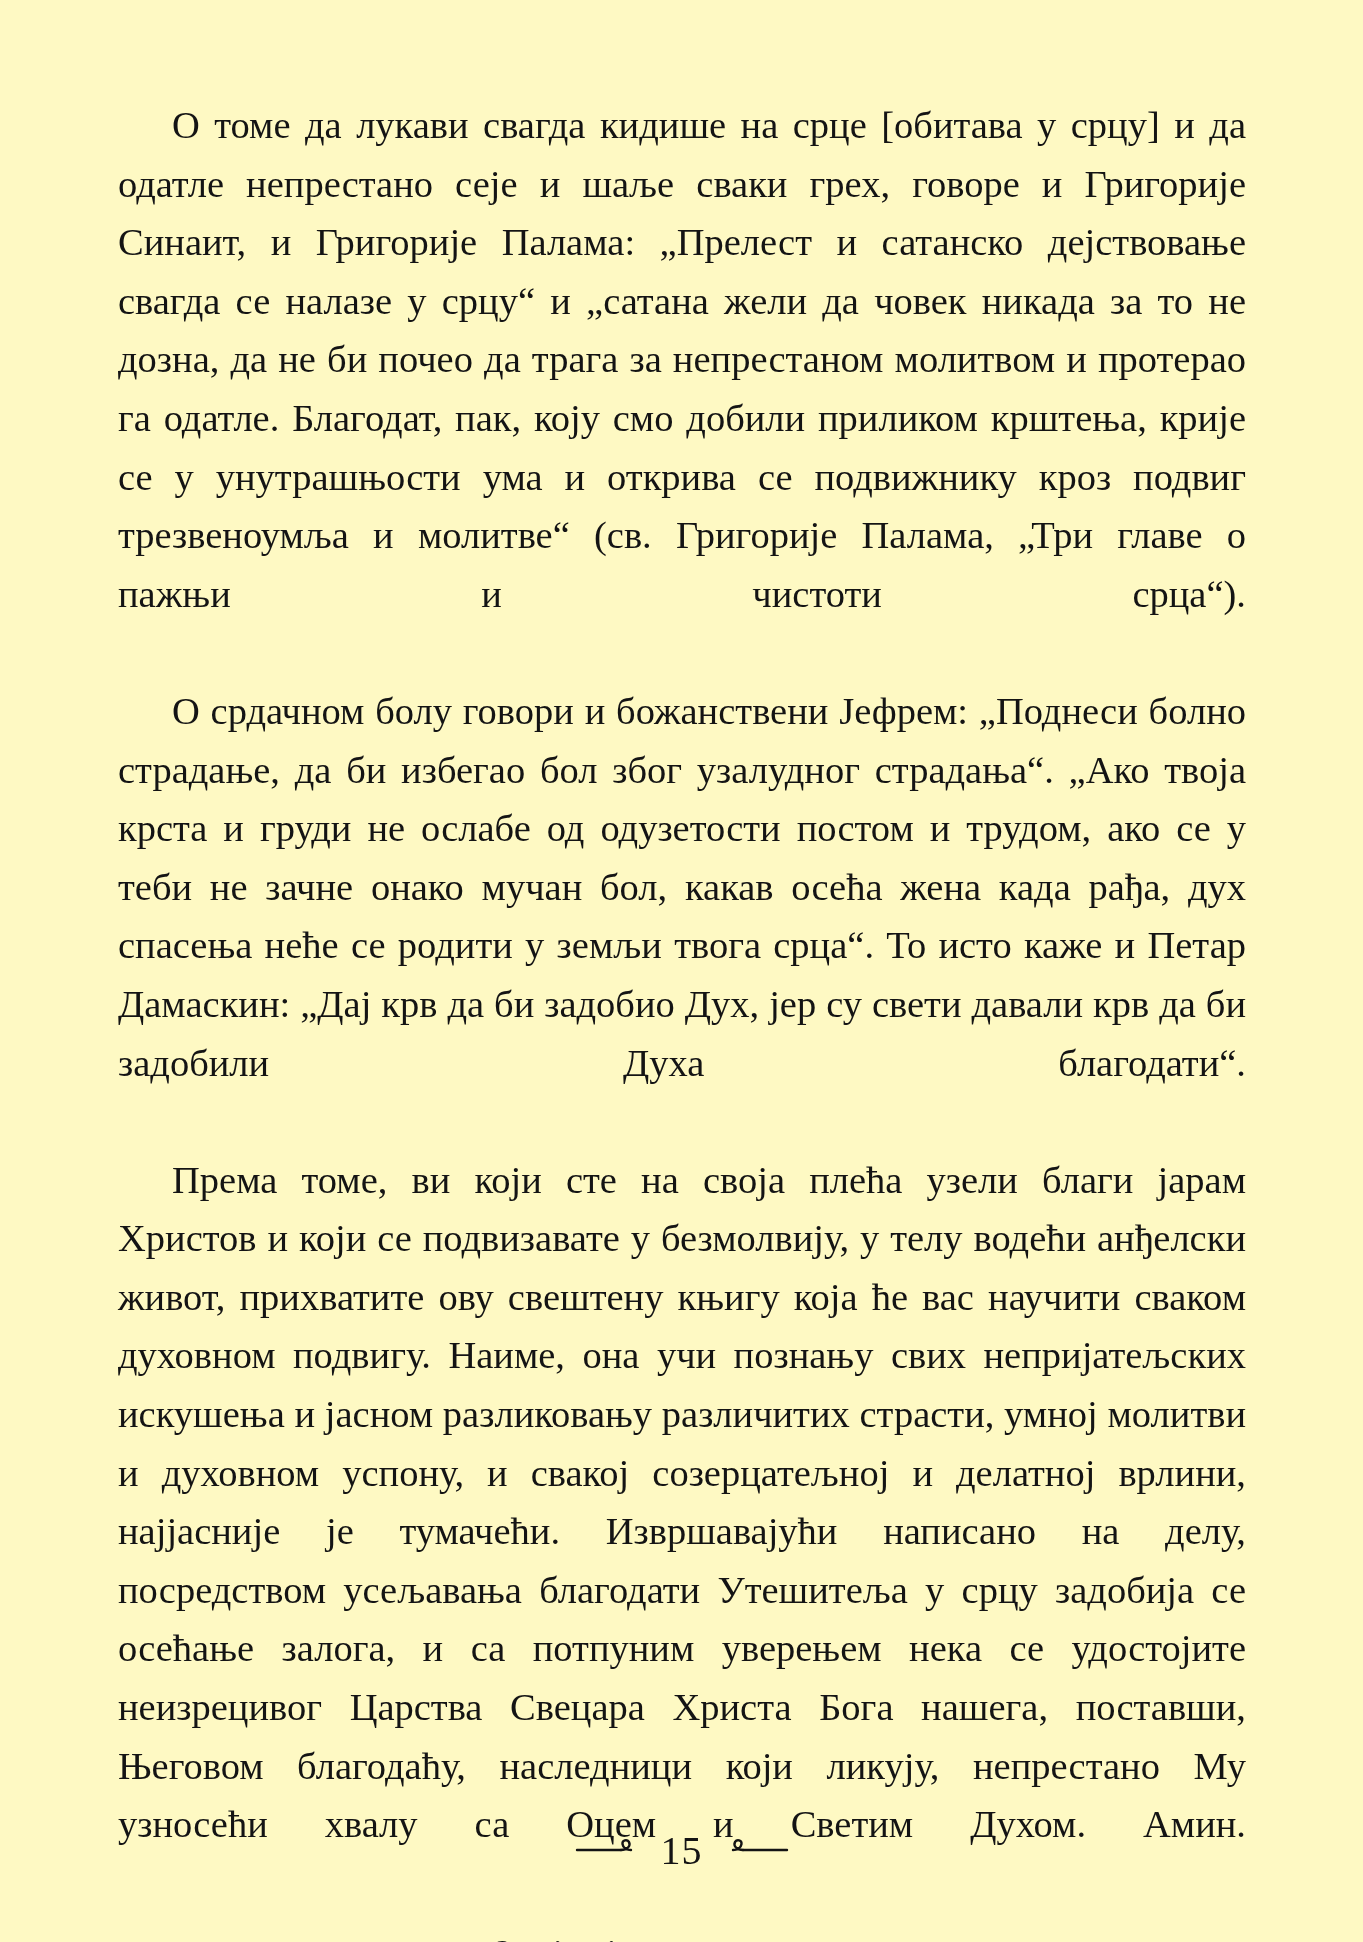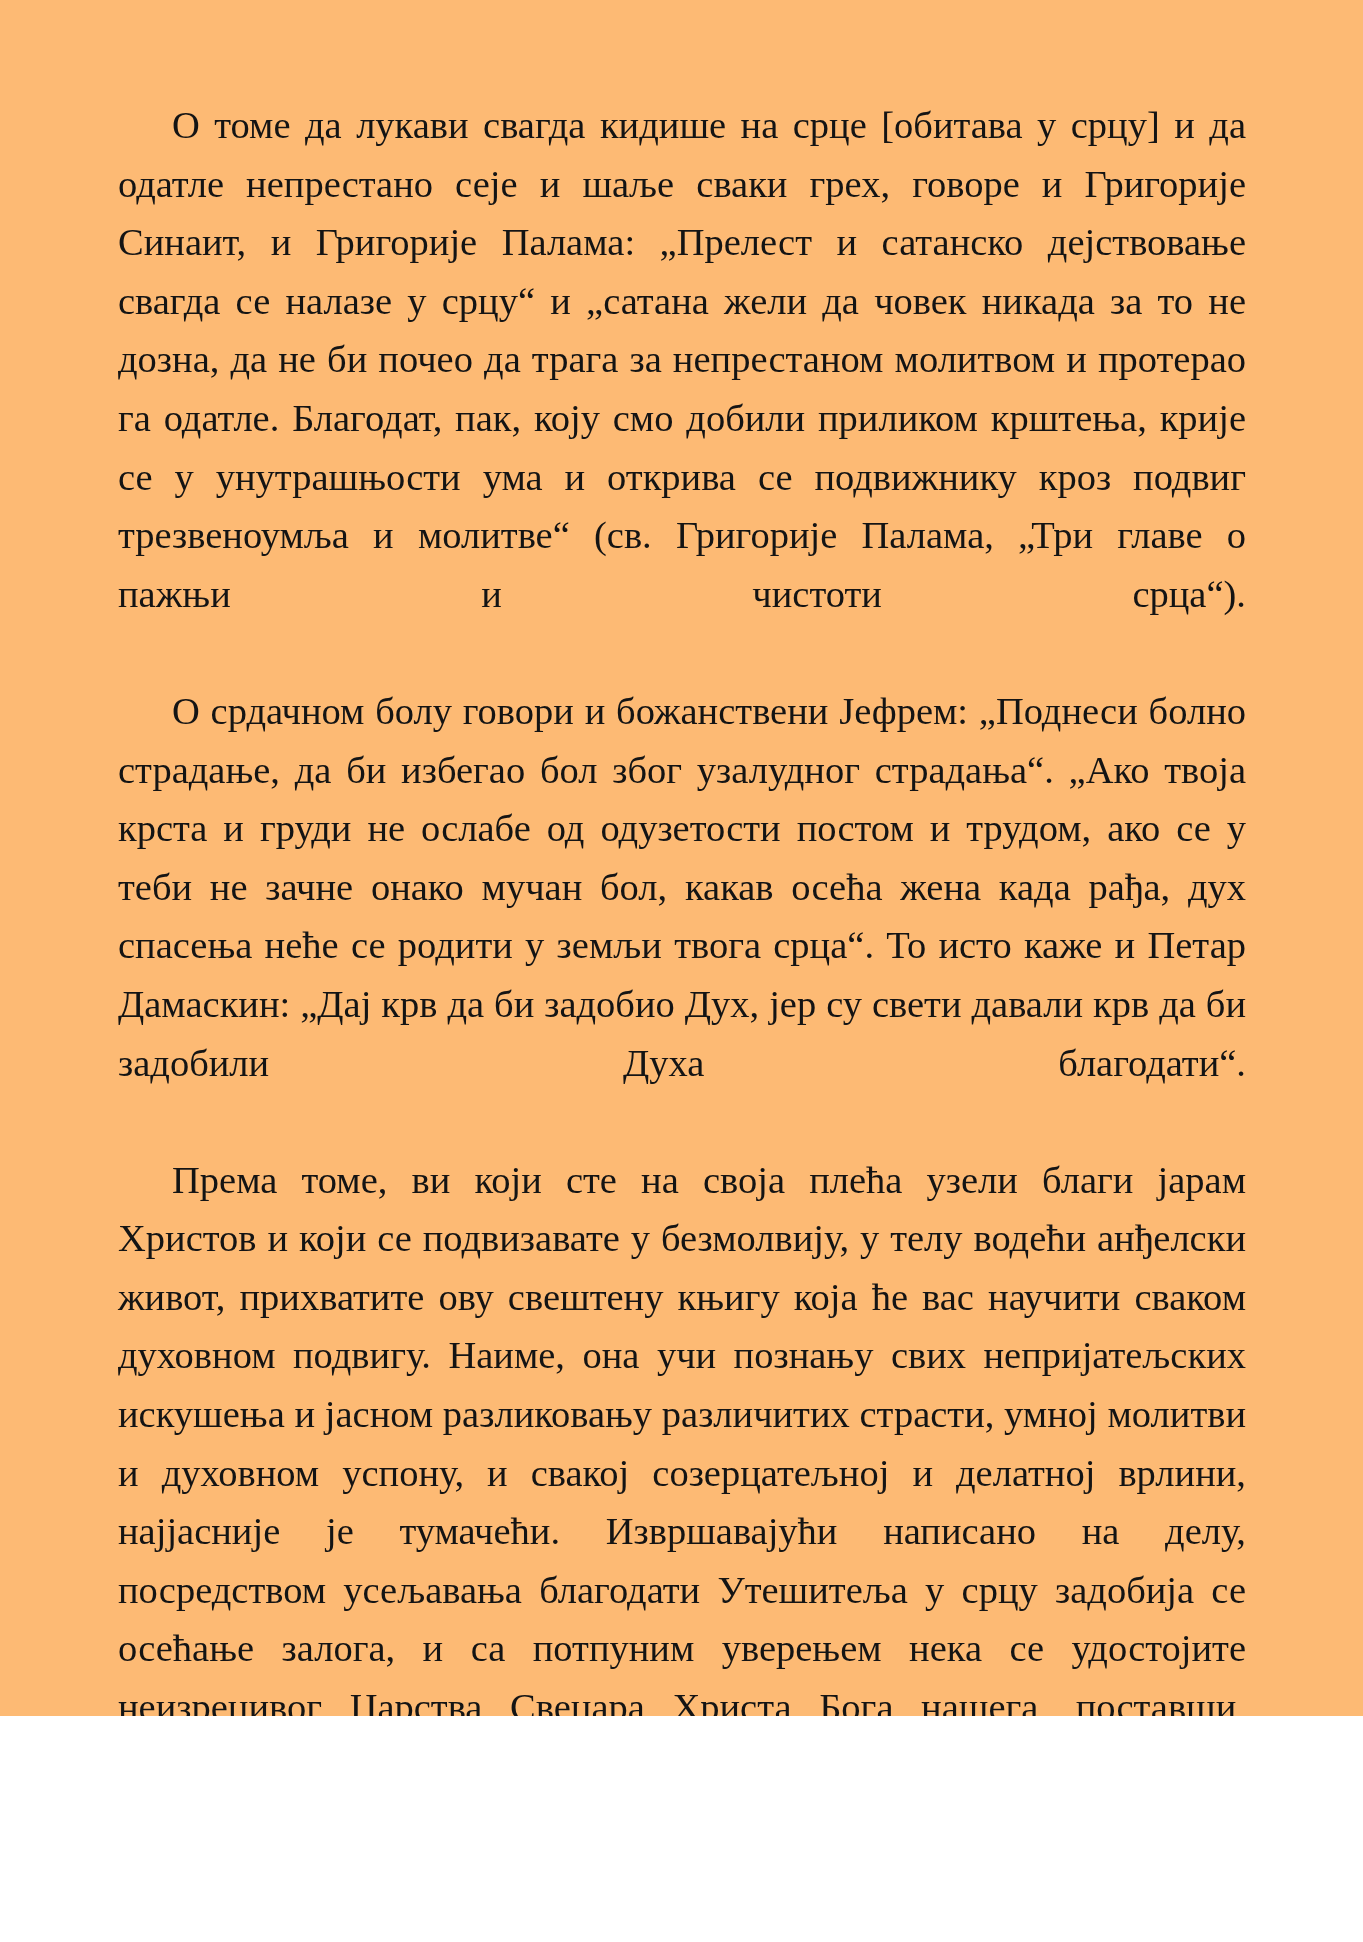--- a/index.html
+++ b/index.html
@@ -5,23 +5,23 @@
 <style>
   html, body {
     margin: 0;
     padding: 0;
     background: #ffffff;
   }
 
   .page {
     position: relative;
     width: 1363px;
-    height: 1716px;
+    height: 1942px;
     margin: 0 auto;
-    background: #fdba74;
+    background: #fef9c3;
     overflow: hidden;
     box-sizing: border-box;
   }
 
   .text-column {
     position: absolute;
     left: 118px;
     top: 96px;
     width: 1128px;
   }

